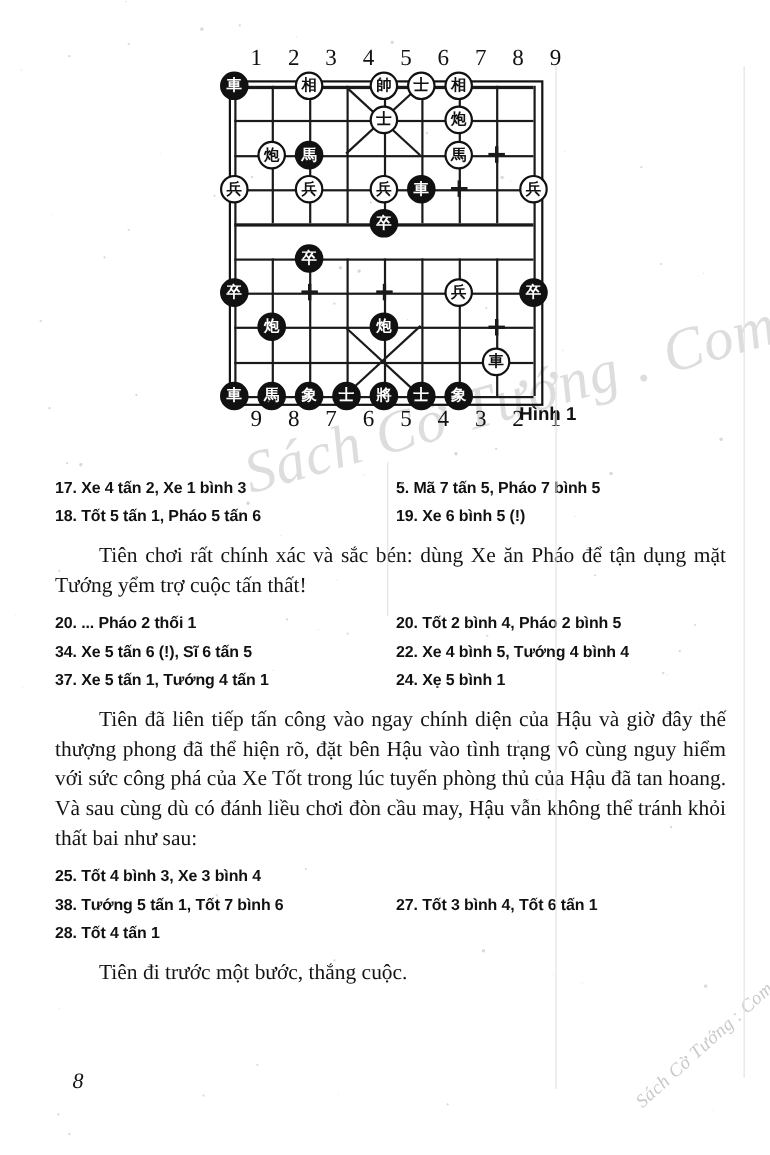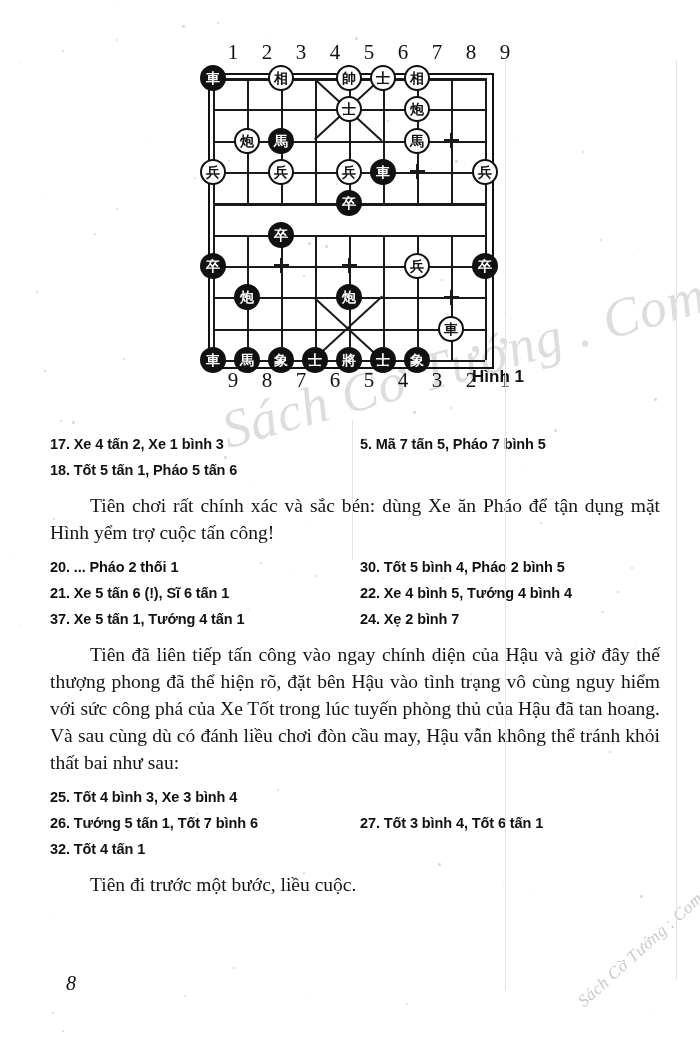--- a/index.html
+++ b/index.html
@@ -190,57 +190,58 @@
 
 <div id="content">
 
   <div class="moves-block" id="moves-1">
       <div class="move-row">
         <div class="move-cell left">17. Xe 4 tấn 2, Xe 1 bình 3</div>
         <div class="move-cell right">5. Mã 7 tấn 5, Pháo 7 bình 5</div>
       </div>
       <div class="move-row">
         <div class="move-cell left">18. Tốt 5 tấn 1, Pháo 5 tấn 6</div>
-      </div>
-    </div>
-
-  <p class="para">Tiên chơi rất chính xác và sắc bén: dùng Xe ăn Pháo để tận dụng mặt Hình yểm trợ cuộc tấn công!</p>
+        <div class="move-cell right">19. Xe 6 bình 5 (!)</div>
+      </div>
+    </div>
+
+  <p class="para">Tiên chơi rất chính xác và sắc bén: dùng Xe ăn Pháo để tận dụng mặt Tướng yểm trợ cuộc tấn thất!</p>
 
   <div class="moves-block" id="moves-2">
       <div class="move-row">
         <div class="move-cell left">20. ... Pháo 2 thối 1</div>
-        <div class="move-cell right">30. Tốt 5 bình 4, Pháo 2 bình 5</div>
-      </div>
-      <div class="move-row">
-        <div class="move-cell left">21. Xe 5 tấn 6 (!), Sĩ 6 tấn 1</div>
+        <div class="move-cell right">20. Tốt 2 bình 4, Pháo 2 bình 5</div>
+      </div>
+      <div class="move-row">
+        <div class="move-cell left">34. Xe 5 tấn 6 (!), Sĩ 6 tấn 5</div>
         <div class="move-cell right">22. Xe 4 bình 5, Tướng 4 bình 4</div>
       </div>
       <div class="move-row">
         <div class="move-cell left">37. Xe 5 tấn 1, Tướng 4 tấn 1</div>
-        <div class="move-cell right">24. Xẹ 2 bình 7</div>
+        <div class="move-cell right">24. Xẹ 5 bình 1</div>
       </div>
     </div>
 
   <p class="para">Tiên đã liên tiếp tấn công vào ngay chính diện của Hậu và giờ đây thế thượng phong đã thể hiện rõ, đặt bên Hậu vào tình trạng vô cùng nguy hiểm với sức công phá của Xe Tốt trong lúc tuyến phòng thủ của Hậu đã tan hoang. Và sau cùng dù có đánh liều chơi đòn cầu may, Hậu vẫn không thể tránh khỏi thất bai như sau:</p>
 
   <div class="moves-block" id="moves-3">
       <div class="move-row">
         <div class="move-cell right">25. Tốt 4 bình 3, Xe 3 bình 4</div>
       </div>
       <div class="move-row">
-        <div class="move-cell left">26. Tướng 5 tấn 1, Tốt 7 bình 6</div>
+        <div class="move-cell left">38. Tướng 5 tấn 1, Tốt 7 bình 6</div>
         <div class="move-cell right">27. Tốt 3 bình 4, Tốt 6 tấn 1</div>
       </div>
       <div class="move-row">
-        <div class="move-cell left">32. Tốt 4 tấn 1</div>
+        <div class="move-cell left">28. Tốt 4 tấn 1</div>
         <div class="move-cell right"></div>
       </div>
     </div>
 
-  <p class="para">Tiên đi trước một bước, liều cuộc.</p>
+  <p class="para">Tiên đi trước một bước, thắng cuộc.</p>
 </div>
 
 <div id="page-number">8</div>
 
 <div class="speck" style="width: 1.7px; height: 1.7px; left: 387px; top: 120px;"></div>
 <div class="speck" style="width: 1.2px; height: 1.2px; left: 306px; top: 527px;"></div>
 <div class="speck" style="width: 0.9px; height: 0.9px; left: 606px; top: 613px;"></div>
 <div class="speck" style="width: 1.5px; height: 1.5px; left: 196px; top: 813px;"></div>
 <div class="speck" style="width: 2px; height: 2px; left: 53px; top: 518px;"></div>
 <div class="speck" style="width: 1.2px; height: 1.2px; left: 464px; top: 164px;"></div>

